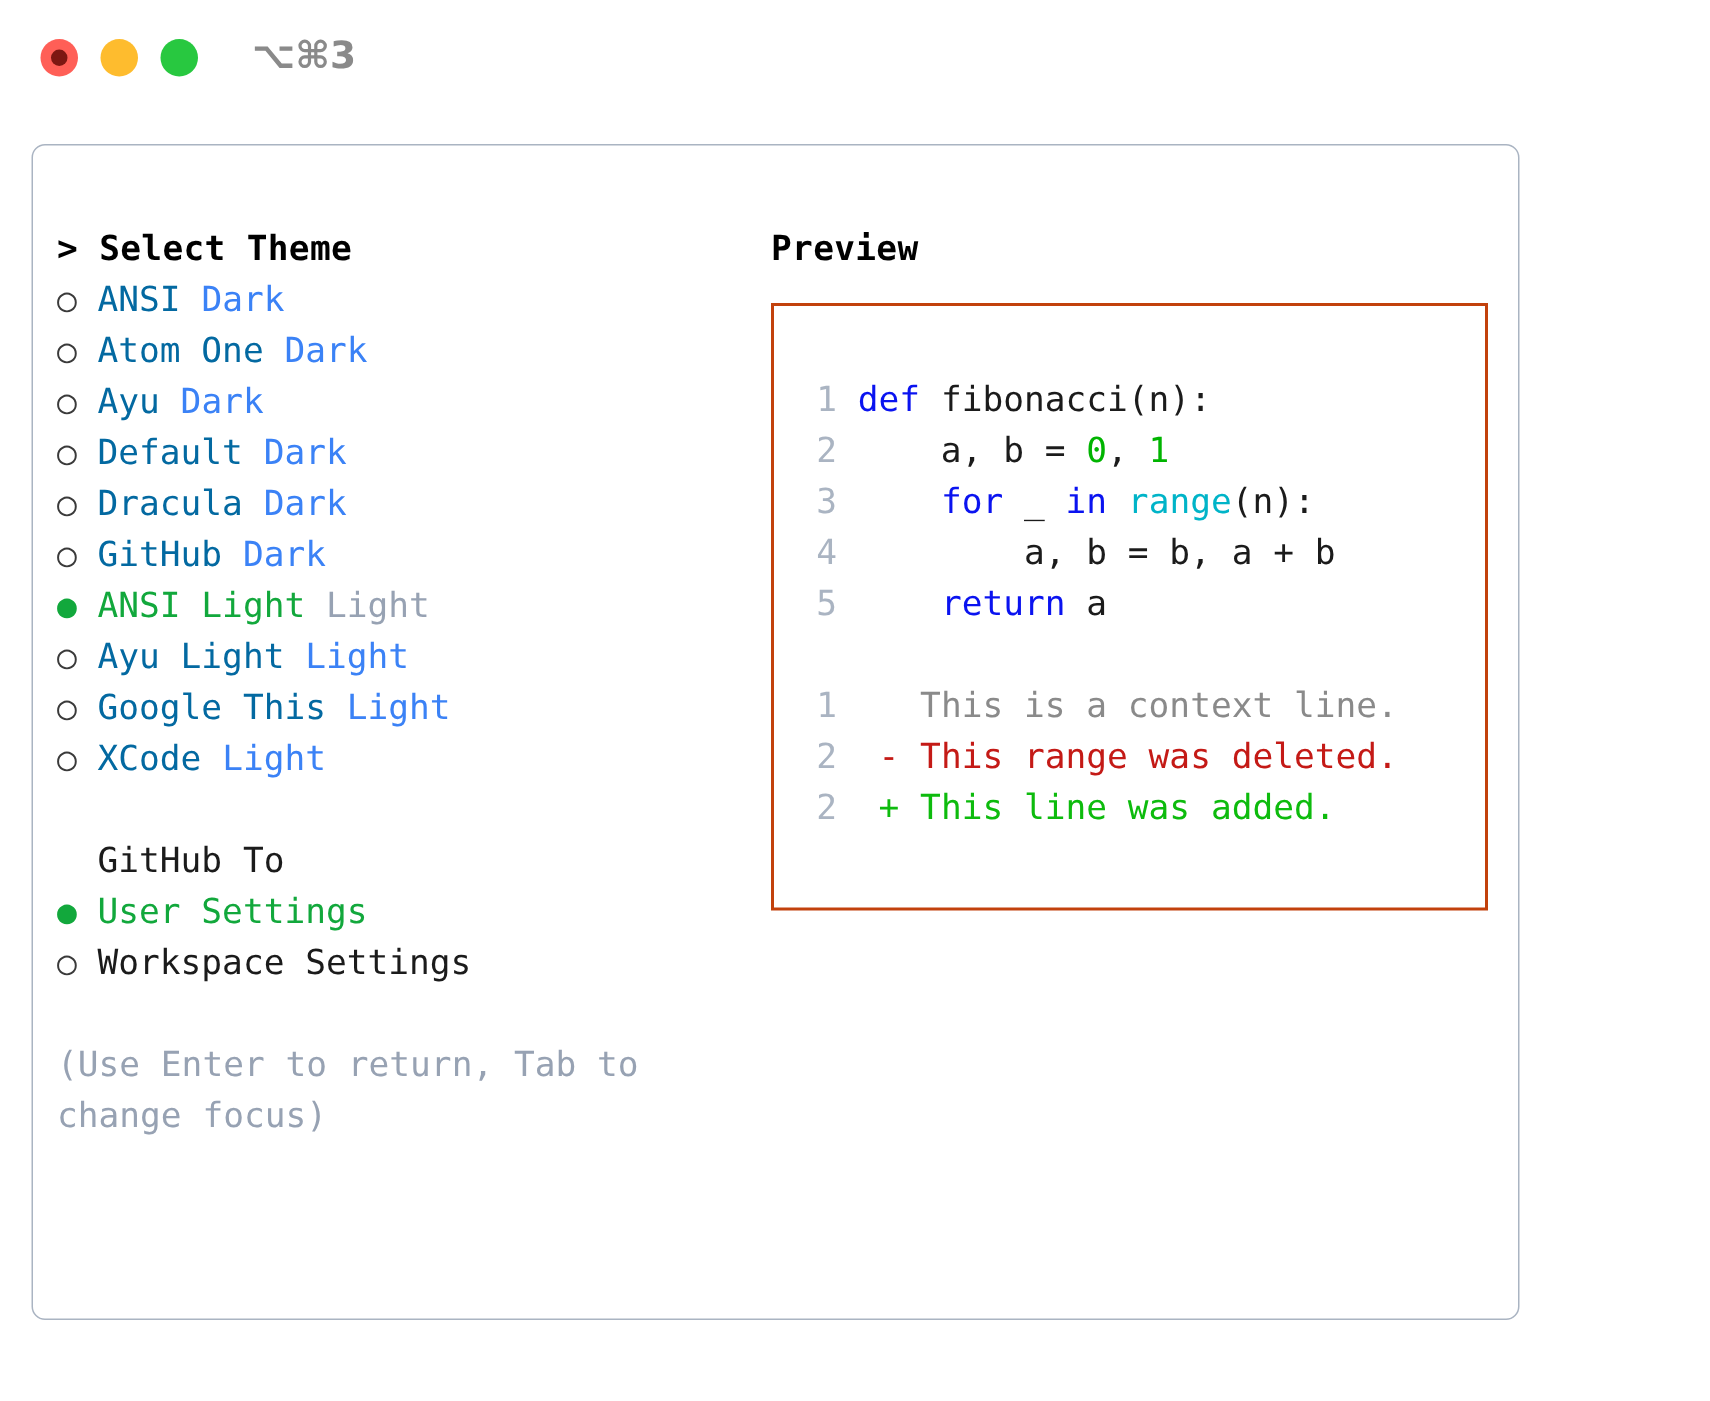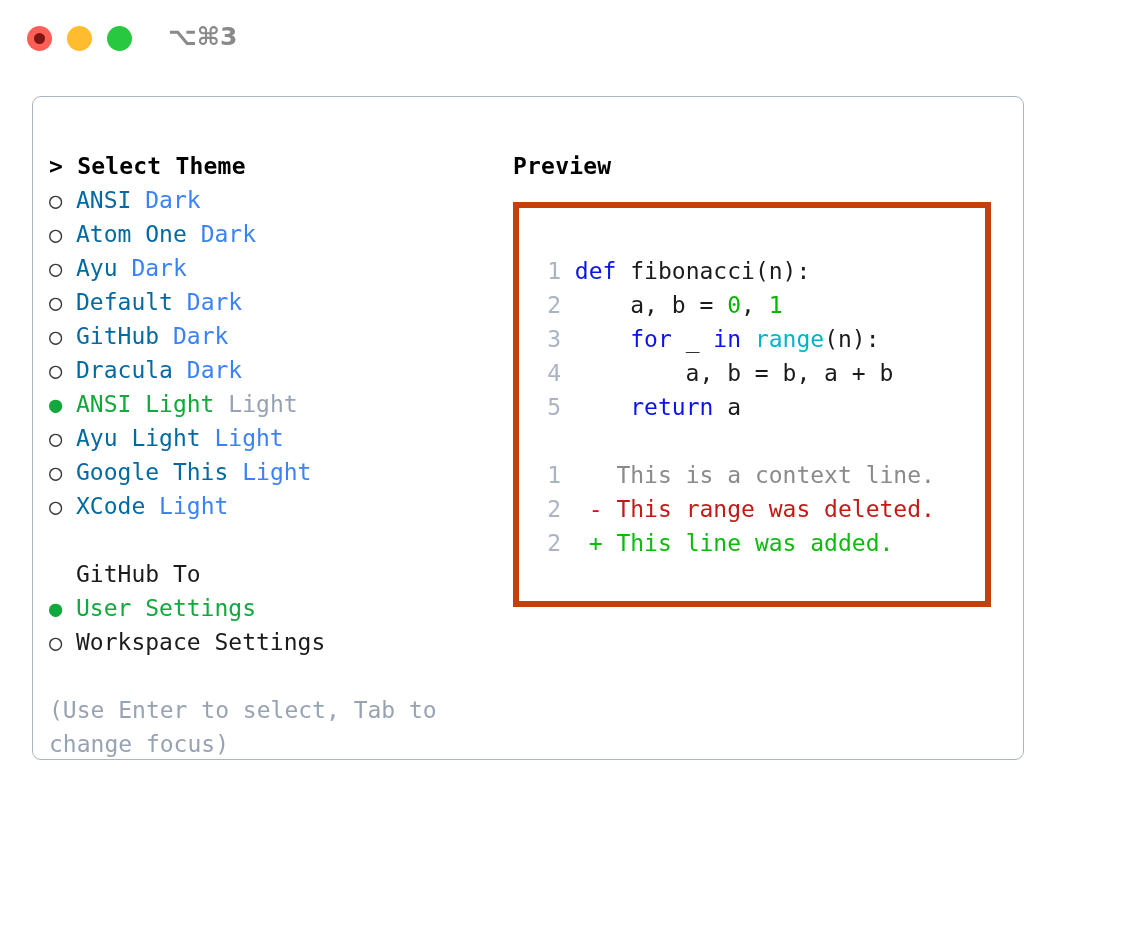--- a/index.html
+++ b/index.html
@@ -53,26 +53,25 @@
     font-weight: bold;
     color: #8a8a8a;
     letter-spacing: 0px;
     font-family: "DejaVu Sans", "Liberation Sans", sans-serif;
   }
 
   
   #main-panel {
     position: absolute;
     left: 21px; top: 96px;
-    width: 992px; height: 664px;
+    width: 992px; height: 784px;
     border: 1.6px solid #aab4c2;
     border-radius: 9px;
     background: #ffffff;
     box-sizing: border-box;
-    margin-left: 11px;
   }
 
   
   #theme-column {
     position: absolute;
     left: 16px; top: 52px;
     width: 440px;
   }
 
   .row {
@@ -116,35 +115,35 @@
     font-size: 23px;
     line-height: 34px;
     color: #97a2b3;
     width: 400px;
   }
   #hint-block .hint-line { white-space: pre; }
 
   
   #preview-column {
     position: absolute;
-    left: 480px; top: 52px;
+    left: 492px; top: 52px;
     width: 490px;
   }
   #preview-header {
     font-size: 23px;
     font-weight: bold;
     color: #000000;
     line-height: 34px;
     letter-spacing: 0.2px;
   }
   #preview-box {
     margin-top: 19px;
     width: 478px;
     height: 405px;
-    border: 6px solid #c2410c;
+    border: 2px solid #c2410c;
     box-sizing: border-box;
     background: #ffffff;
     position: relative;
   }
   #code-area {
     position: absolute;
     left: 18px; top: 46px;
     right: 6px;
   }
   .code-line {
@@ -187,38 +186,38 @@
 
     <div id="theme-column">
 
       <div class="row" id="select-theme-header"><span class="caret">&gt;</span><span> </span><span>Select Theme</span></div>
 
       <div id="theme-list">
           <div class="row"><span class="marker">○</span><span class="theme-name">ANSI</span><span> </span><span class="theme-variant">Dark</span></div>
           <div class="row"><span class="marker">○</span><span class="theme-name">Atom One</span><span> </span><span class="theme-variant">Dark</span></div>
           <div class="row"><span class="marker">○</span><span class="theme-name">Ayu</span><span> </span><span class="theme-variant">Dark</span></div>
           <div class="row"><span class="marker">○</span><span class="theme-name">Default</span><span> </span><span class="theme-variant">Dark</span></div>
+          <div class="row"><span class="marker">○</span><span class="theme-name">Dracula</span><span> </span><span class="theme-variant">Dark</span></div>
           <div class="row"><span class="marker">○</span><span class="theme-name">GitHub</span><span> </span><span class="theme-variant">Dark</span></div>
-          <div class="row"><span class="marker">○</span><span class="theme-name">Dracula</span><span> </span><span class="theme-variant">Dark</span></div>
           <div class="row"><span class="marker selected">●</span><span class="theme-name selected">ANSI Light</span><span> </span><span class="theme-variant selected">Light</span></div>
           <div class="row"><span class="marker">○</span><span class="theme-name">Ayu Light</span><span> </span><span class="theme-variant">Light</span></div>
           <div class="row"><span class="marker">○</span><span class="theme-name">Google This</span><span> </span><span class="theme-variant">Light</span></div>
           <div class="row"><span class="marker">○</span><span class="theme-name">XCode</span><span> </span><span class="theme-variant">Light</span></div>
         </div>
 
       <div id="apply-to-block">
         <div class="row" id="apply-to-header">GitHub To</div>
         <div id="apply-to-list">
             <div class="row"><span class="marker selected">●</span><span class="apply-label selected">User Settings</span></div>
             <div class="row"><span class="marker">○</span><span class="apply-label">Workspace Settings</span></div>
           </div>
       </div>
 
       <div id="hint-block">
-        <div class="hint-line">(Use Enter to select, Tab to</div>
+        <div class="hint-line">(Use Enter to return, Tab to</div>
         <div class="hint-line">change focus)</div>
       </div>
     </div>
 
     <div id="preview-column">
       <div id="preview-header">Preview</div>
       <div id="preview-box">
         <div id="code-area">
           <div id="code-lines">
               <div class="code-line"><span class="lineno">1</span><span class="tok-id"> </span><span class="tok-kw">def</span><span class="tok-id"> fibonacci(n):</span></div>

